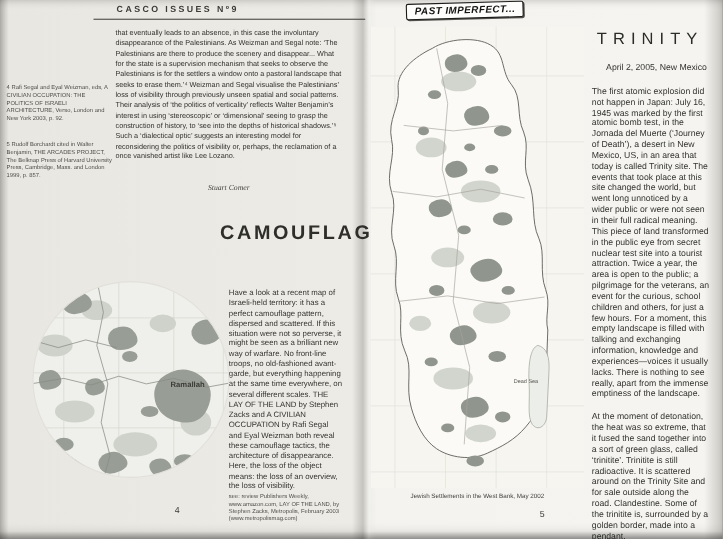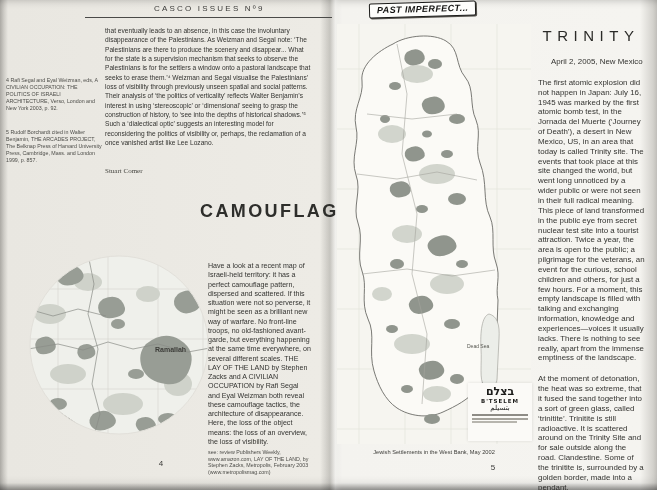--- a/index.html
+++ b/index.html
@@ -7,24 +7,24 @@
     position:relative;width:657px;height:490px;overflow:hidden;
     background:linear-gradient(90deg,#b3b1ac 0px,#e9e7e1 8px,#edebe5 320px,#dcdad4 330px,#f4f3ef 342px,#f5f4f0 640px,#c9c7c2 657px);
     box-shadow:inset 0 6px 8px -6px rgba(0,0,0,.25), inset 0 -10px 12px -8px rgba(0,0,0,.3);
     font-family:"Liberation Sans",sans-serif;color:#2a2a28;
   }
   .edge-bottom{position:absolute;left:0;bottom:0;width:100%;height:7px;background:linear-gradient(180deg,rgba(0,0,0,0),rgba(0,0,0,.28));}
   .gutter{position:absolute;left:320px;top:0;width:22px;height:100%;
     background:linear-gradient(90deg,rgba(0,0,0,0),rgba(0,0,0,.10) 45%,rgba(255,255,255,.4) 70%,rgba(0,0,0,0));}
 
   
-  .lp-header{position:absolute;left:106px;top:4px;width:230px;font-size:8px;font-weight:normal;letter-spacing:2.2px;color:#3a3a38;margin-left:48px;}
+  .lp-header{position:absolute;left:106px;top:4px;width:230px;font-size:8px;font-weight:bold;letter-spacing:2.2px;color:#3a3a38;}
   .lp-rule{position:absolute;left:85px;top:17px;width:247px;height:1px;background:#4a4a48;}
   .lp-body{position:absolute;left:105px;top:26px;width:206px;font-size:6.6px;line-height:9.35px;color:#333330;text-align:left;}
-  .lp-byline{position:absolute;left:105px;top:167px;width:206px;text-align:left;font-family:"Liberation Serif",serif;font-size:7px;color:#44443f;}
+  .lp-byline{position:absolute;left:105px;top:167px;width:206px;text-align:center;font-family:"Liberation Serif",serif;font-style:italic;font-size:7px;color:#44443f;}
   .footnote{position:absolute;left:6px;width:96px;font-size:5.3px;line-height:7.1px;color:#4c4c48;}
   .fn4{top:77px;} .fn5{top:129px;}
   .lp-camo-title{position:absolute;left:200px;top:201px;width:112px;text-align:right;font-size:18px;font-weight:bold;letter-spacing:2.4px;color:#2e2e2b;}
   .lp-camo-body{position:absolute;left:208px;top:246px;width:104px;font-size:7.1px;line-height:9.25px;color:#333330;margin-top:16px;}
   .lp-camo-note{margin-top:2px;font-size:5.3px;line-height:6.7px;color:#4c4c48;}
   .lp-pagenum{position:absolute;left:150px;top:459px;width:22px;text-align:center;font-size:8px;color:#3a3a38;}
   .lp-map{position:absolute;left:28px;top:254px;width:182px;height:182px;}
 
   
   .rp-tag{position:absolute;left:369px;top:2px;padding:1px 7px 2px;background:#fdfdfb;
@@ -185,28 +185,20 @@
 
     <g stroke="#a5a49d" stroke-width="0.6" fill="none">
       <polyline points="60,20 70,70 65,130 80,190 75,250 90,310 85,380"></polyline>
       <polyline points="20,150 60,155 100,148 140,156"></polyline>
       <polyline points="25,250 70,245 115,252 158,246"></polyline>
       <polyline points="30,90 75,95 120,90"></polyline>
     </g>
     <text x="130" y="324" font-size="5" fill="#55554f" font-family="Liberation Sans, sans-serif">Dead Sea</text>
   </svg>
 
-  <div class="rp-legend">
-    <div class="heb">בצלם</div>
-    <div class="lat">B'TSELEM</div>
-    <div class="ara">بتسيلم</div>
-    <div class="legend-bar"></div>
-    <div class="legend-bar b2"></div>
-    <div class="legend-bar b3"></div>
-  </div>
 
   <div class="rp-title">TRINITY</div>
   <div class="rp-text">
     <p class="rp-dateline">April 2, 2005, New Mexico</p>
     <p>The first atomic explosion did not happen in Japan: July 16, 1945 was marked by the first atomic bomb test, in the Jornada del Muerte (‘Journey of Death’), a desert in New Mexico, US, in an area that today is called Trinity site. The events that took place at this site changed the world, but went long unnoticed by a wider public or were not seen in their full radical meaning. This piece of land transformed in the public eye from secret nuclear test site into a tourist attraction. Twice a year, the area is open to the public; a pilgrimage for the veterans, an event for the curious, school children and others, for just a few hours. For a moment, this empty landscape is filled with talking and exchanging information, knowledge and experiences—voices it usually lacks. There is nothing to see really, apart from the immense emptiness of the landscape.</p>
     <p>At the moment of detonation, the heat was so extreme, that it fused the sand together into a sort of green glass, called ‘trinitite’. Trinitite is still radioactive. It is scattered around on the Trinity Site and for sale outside along the road. Clandestine. Some of the trinitite is, surrounded by a golden border, made into a pendant.</p>
   </div>
 
   <div class="rp-caption">Jewish Settlements in the West Bank, May 2002</div>
   <div class="rp-pagenum">5</div>

